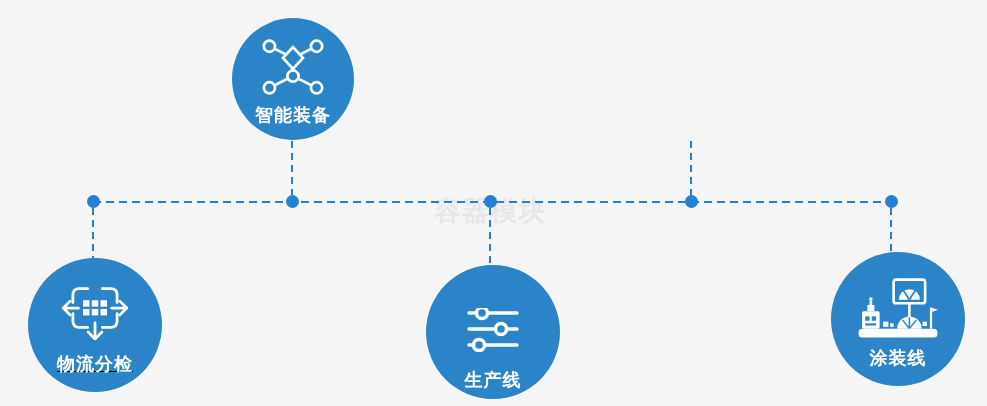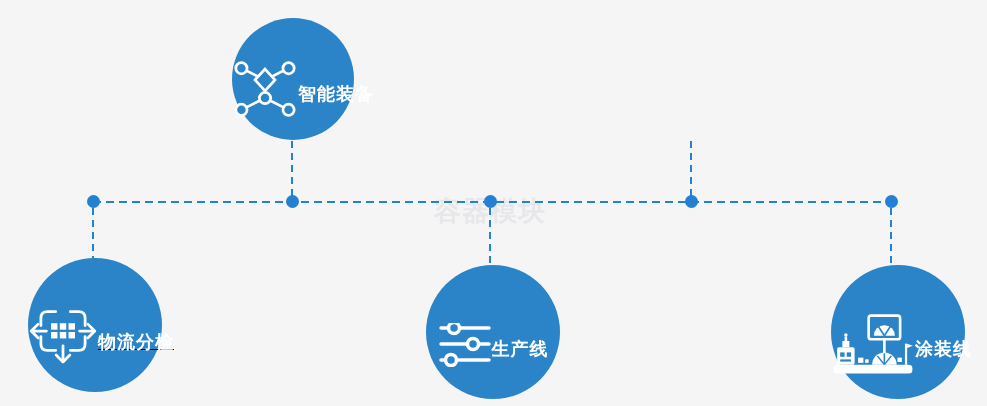--- a/index.html
+++ b/index.html
@@ -38,39 +38,39 @@
     position:absolute;width:13px;height:13px;border-radius:50%;
     background:#2380d2;z-index:3;top:195px;
   }
   #dot-1{left:87px;} #dot-2{left:286px;} #dot-3{left:484px;}
   #dot-4{left:685px;} #dot-5{left:885px;}
 
   
   .node{
     position:absolute;border-radius:50%;
     background:#2a84c7;z-index:4;
-    display:flex;flex-direction:row;align-items:center;
+    display:flex;flex-direction:column;align-items:center;
     box-sizing:border-box;cursor:pointer;
   }
   .node .ic{flex:0 0 auto;display:flex;align-items:center;justify-content:center;}
   .node .lbl{
     color:#ffffff;font-weight:bold;font-size:18px;
     letter-spacing:1px;line-height:20px;margin-top:9px;
     white-space:nowrap;
   }
   .node-top{width:122px;height:122px;padding-top:20px;}
   .node-top .ic{height:58px;}
   .node-bottom{width:134px;height:134px;padding-top:25px;}
   .node-bottom .ic{height:62px;}
 
   #node-smart-equipment{left:232px;top:18px;}
   #node-stereo-warehouse{left:631px;top:18px;}
   #node-logistics-sorting{left:28px;top:258px;text-decoration:underline;}
   #node-production-line{left:426px;top:265px;justify-content:center;}
-  #node-coating-line{left:831px;top:265px;text-align:right;}
+  #node-coating-line{left:831px;top:252px;text-align:right;}
 
   svg{display:block;}
 </style>
 </head>
 <body>
 
 <div class="stage">
 
   <div class="watermark">容器模块</div>
 

